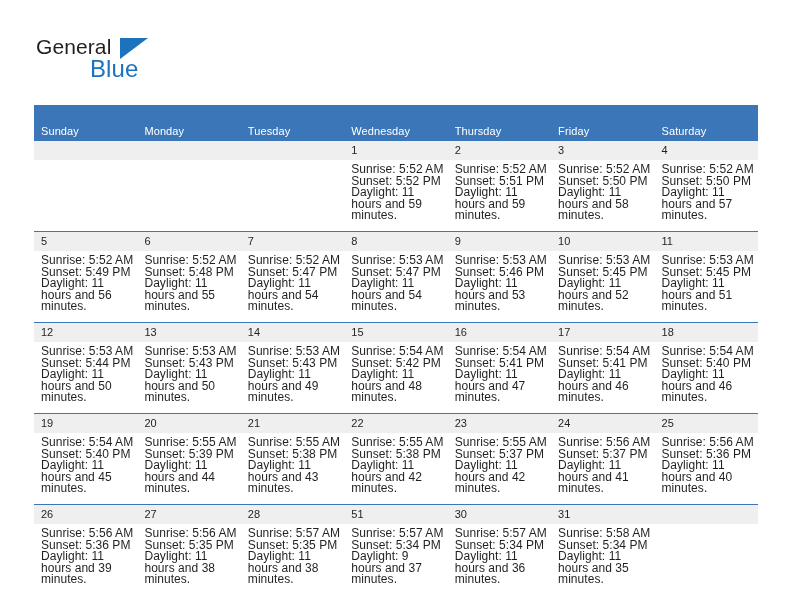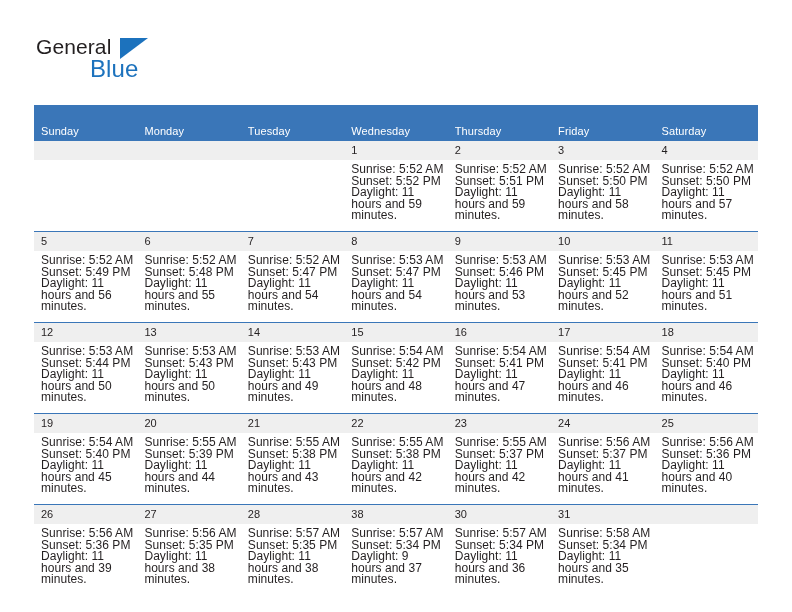--- a/index.html
+++ b/index.html
@@ -476,21 +476,21 @@
               <div class="daynum-band">28</div>
               <div class="dayinfo">
                 <div class="sunrise">Sunrise: 5:57 AM</div>
                 <div class="sunset">Sunset: 5:35 PM</div>
                 <div class="daylight">Daylight: 11 hours and 38 minutes.</div>
               </div>
             </div>
           </td>
           <td>
             <div class="daycell">
-              <div class="daynum-band">38</div>
+              <div class="daynum-band">51</div>
               <div class="dayinfo">
                 <div class="sunrise">Sunrise: 5:57 AM</div>
                 <div class="sunset">Sunset: 5:34 PM</div>
                 <div class="daylight">Daylight: 9 hours and 37 minutes.</div>
               </div>
             </div>
           </td>
           <td>
             <div class="daycell">
               <div class="daynum-band">30</div>

